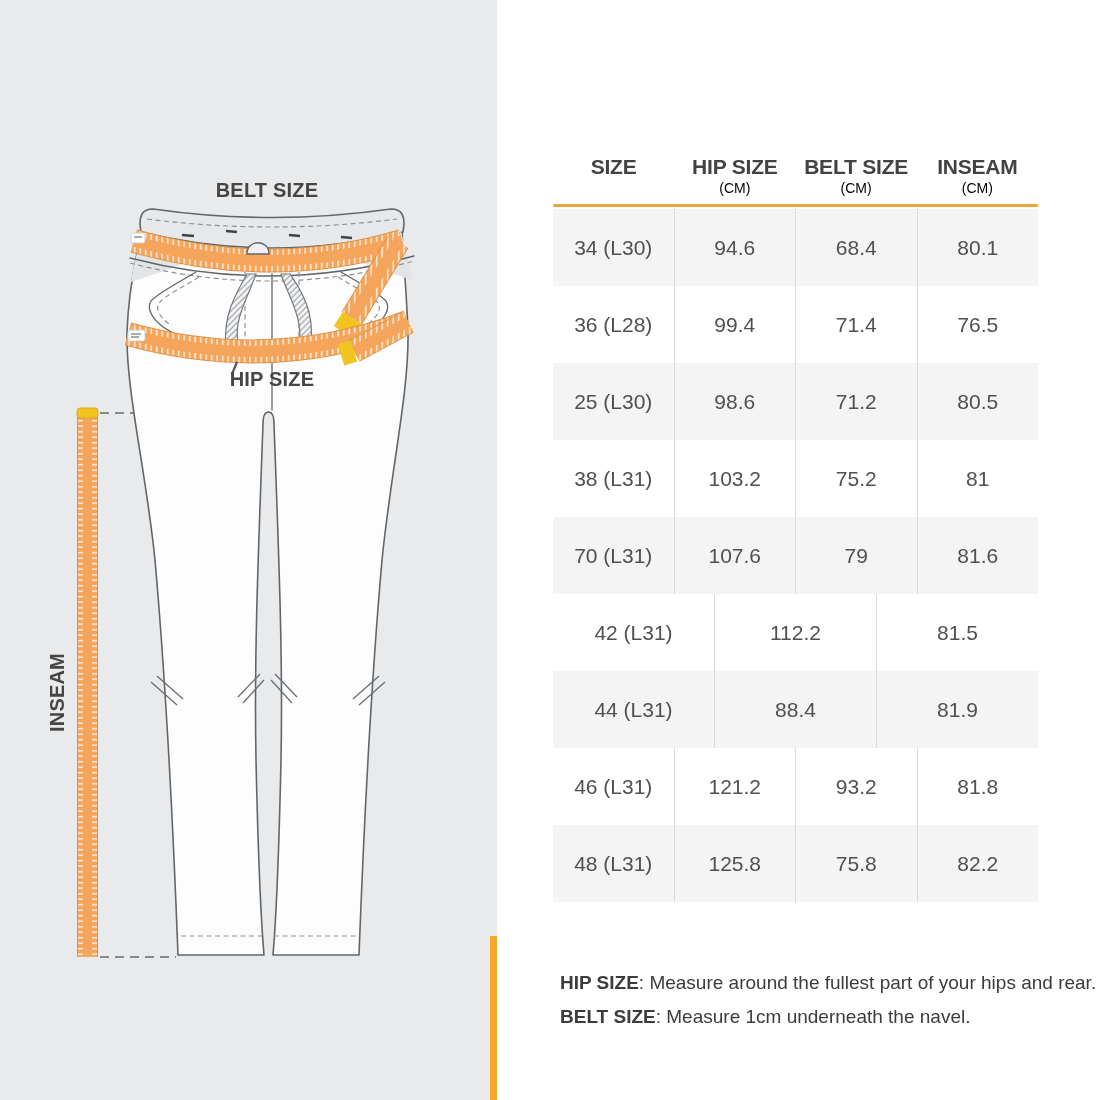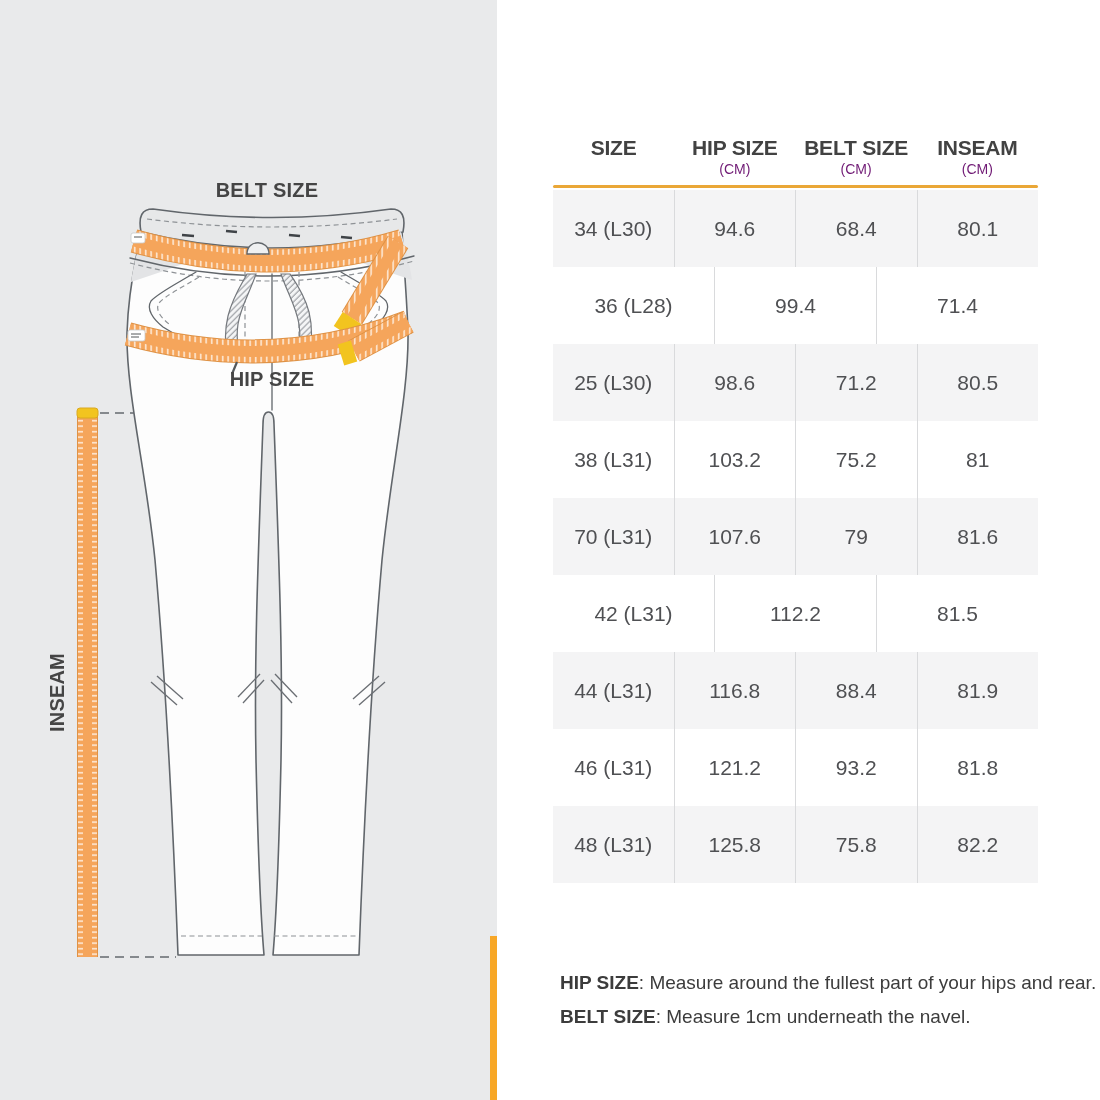--- a/index.html
+++ b/index.html
@@ -26,25 +26,25 @@
   .left-panel svg{position:absolute;left:0;top:0;}
   .diagram-label{
     position:absolute;font-size:20px;font-weight:700;color:var(--ink);
     letter-spacing:.2px;text-align:center;white-space:nowrap;
   }
   .belt-label{left:150px;top:179px;width:234px;}
   .hip-label{left:152px;top:368px;width:240px;}
   .inseam-label{left:2px;top:681px;width:110px;transform:rotate(-90deg);transform-origin:center;}
 
   .right-panel{position:absolute;left:497px;top:0;width:603px;height:1100px;background:#fff;}
-  .size-table{position:absolute;left:56px;top:126px;width:485px;}
+  .size-table{position:absolute;left:56px;top:145px;width:485px;}
   .t-head{display:flex;}
   .t-col{flex:1;display:flex;flex-direction:column;align-items:center;justify-content:flex-end;height:52px;}
   .t-col-label{font-size:21px;font-weight:700;color:#424242;letter-spacing:-0.2px;line-height:22px;}
-  .t-col-unit{font-size:14px;color:#701a75;margin-top:2px;height:17px;line-height:17px;}
+  .t-col-unit{font-size:14px;color:#000000;margin-top:2px;height:17px;line-height:17px;}
   .t-rule{height:3px;background:var(--gold);margin-top:7px;border-radius:2px;}
   .t-body{margin-top:2px;}
   .t-row{display:flex;height:77px;}
   .t-row.alt{background:var(--row-gray);}
   .t-cell{flex:1;display:flex;align-items:center;justify-content:center;font-size:21px;color:var(--cell-ink);}
   .t-cell + .t-cell{border-left:1px solid var(--line-gray);}
 
   .notes{position:absolute;left:56px;top:966px;width:546px;font-size:19px;line-height:34px;color:#3C3C3C;margin-left:7px;}
   .note-line{white-space:nowrap;}
   .note-term{font-weight:700;}
@@ -228,20 +228,21 @@
         <div class="t-row alt">
           <div class="t-cell">34 (L30)</div>
           <div class="t-cell">94.6</div>
           <div class="t-cell">68.4</div>
           <div class="t-cell">80.1</div>
         </div>
         <div class="t-row">
           <div class="t-cell">36 (L28)</div>
           <div class="t-cell">99.4</div>
           <div class="t-cell">71.4</div>
+          <div class="t-cell">76.5</div>
         </div>
         <div class="t-row alt">
           <div class="t-cell">25 (L30)</div>
           <div class="t-cell">98.6</div>
           <div class="t-cell">71.2</div>
           <div class="t-cell">80.5</div>
         </div>
         <div class="t-row">
           <div class="t-cell">38 (L31)</div>
           <div class="t-cell">103.2</div>
@@ -254,21 +255,20 @@
           <div class="t-cell">79</div>
           <div class="t-cell">81.6</div>
         </div>
         <div class="t-row">
           <div class="t-cell">42 (L31)</div>
           <div class="t-cell">112.2</div>
           <div class="t-cell">81.5</div>
         </div>
         <div class="t-row alt">
           <div class="t-cell">44 (L31)</div>
-          <div class="t-cell">116.8</div>
           <div class="t-cell">88.4</div>
           <div class="t-cell">81.9</div>
         </div>
         <div class="t-row">
           <div class="t-cell">46 (L31)</div>
           <div class="t-cell">121.2</div>
           <div class="t-cell">93.2</div>
           <div class="t-cell">81.8</div>
         </div>
         <div class="t-row alt">

